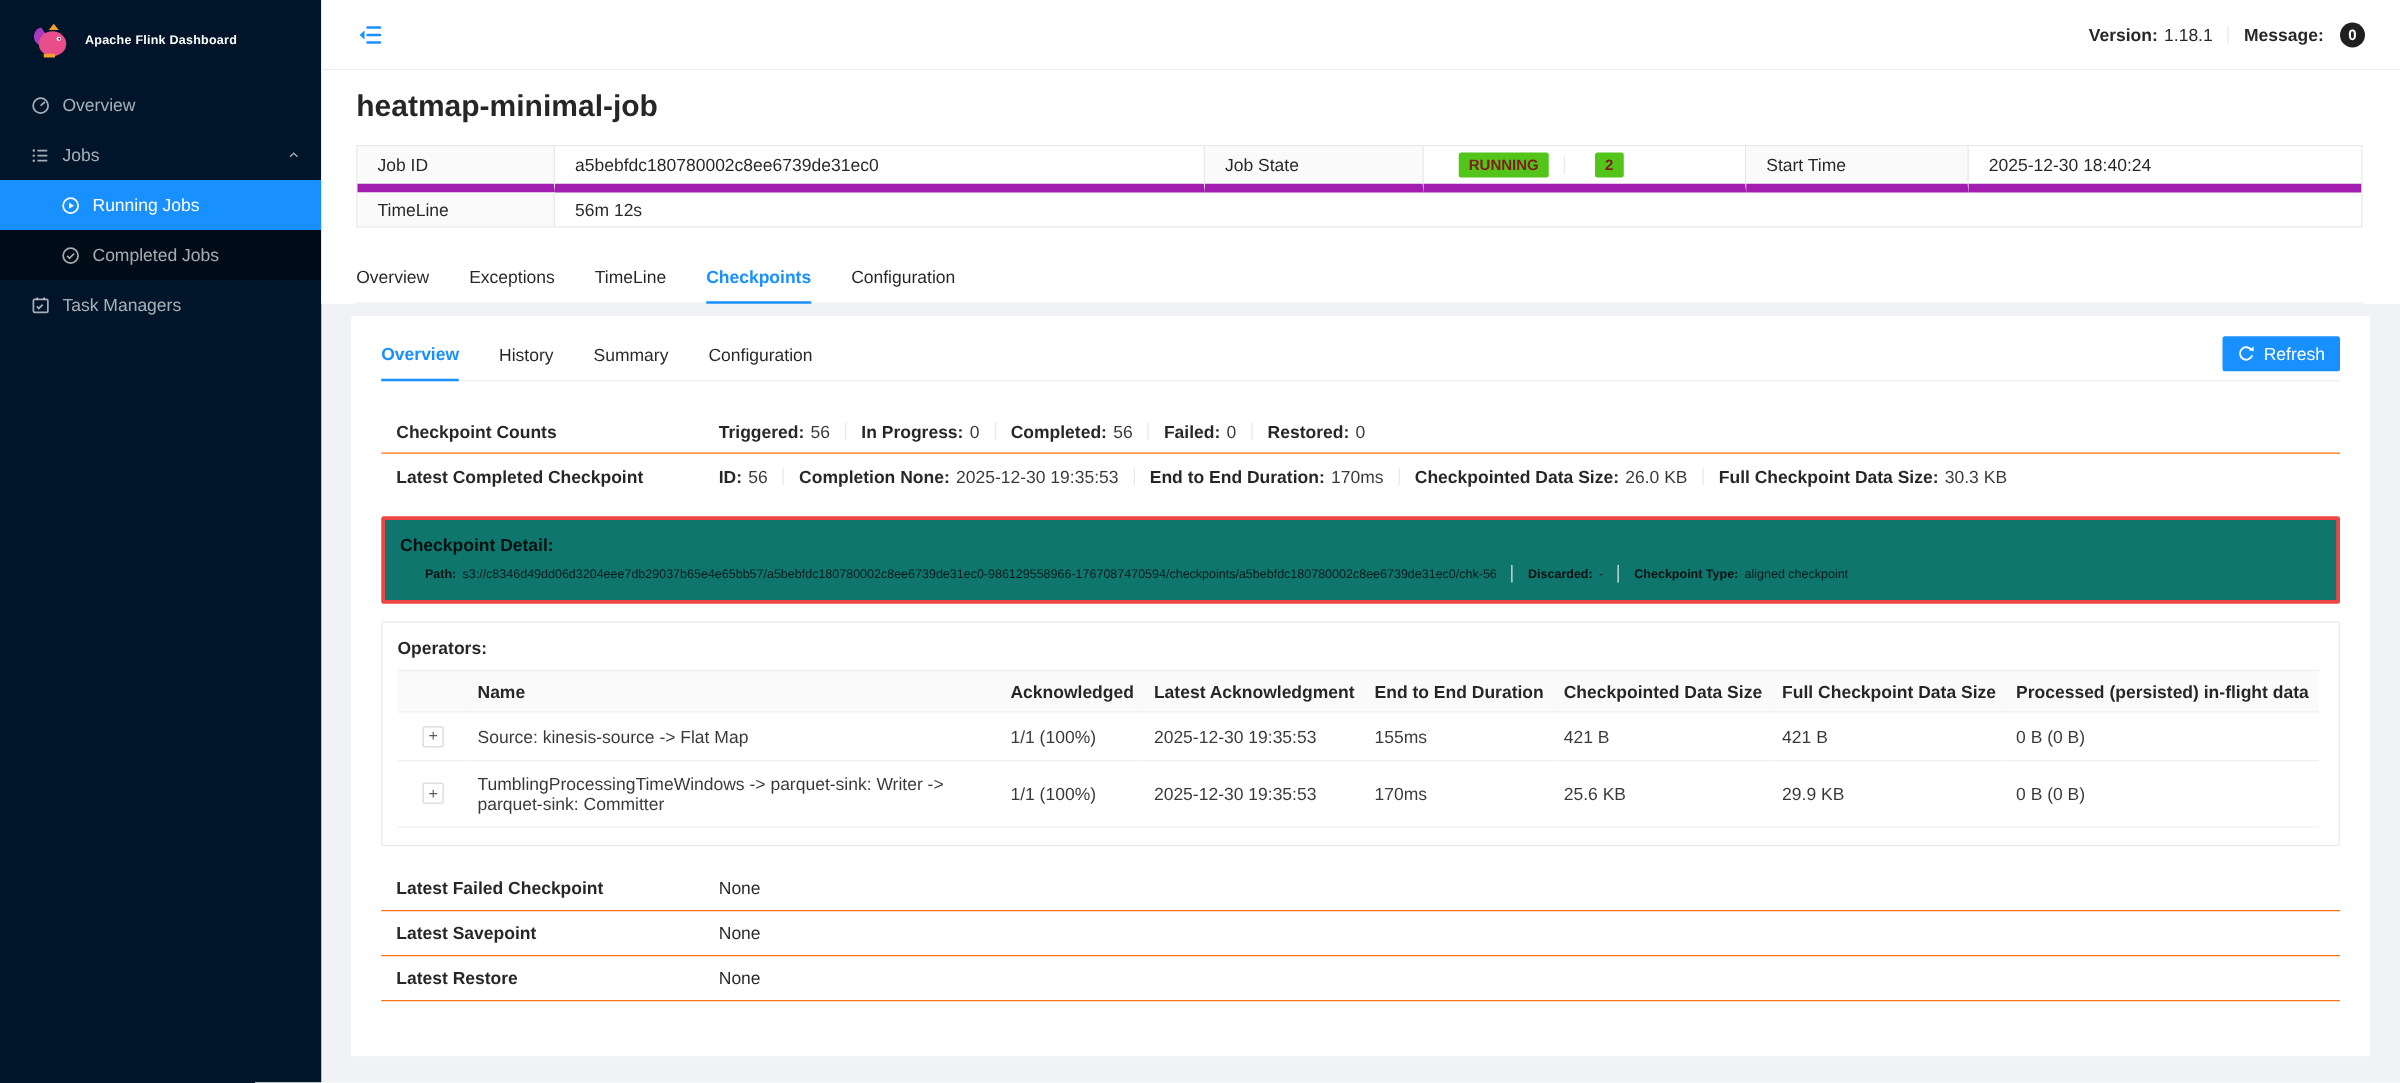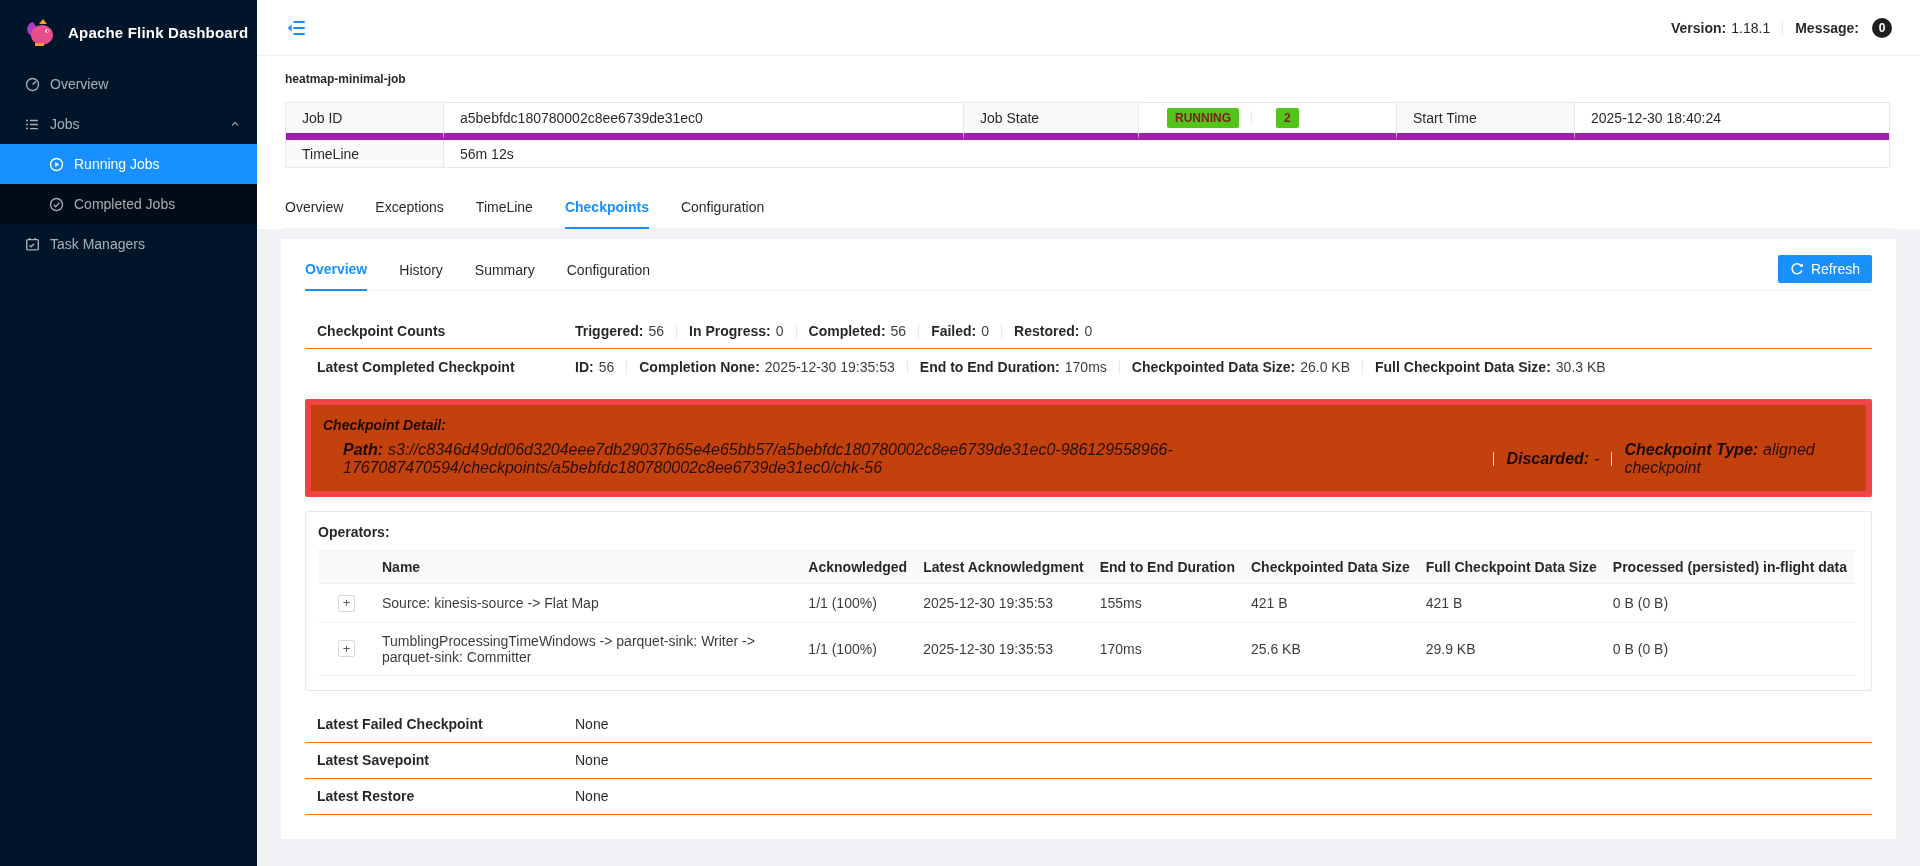--- a/index.html
+++ b/index.html
@@ -3,42 +3,42 @@
 <meta charset="utf-8">
 <style>
   * { margin:0; padding:0; box-sizing:border-box; }
   html,body { width:1920px; height:866px; overflow:hidden; }
   body { font-family:"Liberation Sans", sans-serif; background:#f0f2f5; color:rgba(0,0,0,0.85); font-size:14px; }
   .layout { display:flex; width:100%; height:100%; }
 
   
   .sidebar { width:257px; flex-shrink:0; background:#001529; color:rgba(255,255,255,0.65); display:flex; flex-direction:column; }
   .logo { height:64px; display:flex; align-items:center; padding-left:22px; gap:12px; }
-  .logo-title { color:#fff; font-weight:bold; font-size:15px; letter-spacing:0.2px; }
+  .logo-title { color:#fff; font-weight:bold; font-size:10px; letter-spacing:0.2px; }
   .menu { flex:1; }
   .menu-item { height:40px; display:flex; align-items:center; padding:0 16px 0 24px; font-size:14px; cursor:pointer; color:rgba(255,255,255,0.65); }
   .menu-item .mi-icon { width:16px; height:16px; margin-right:10px; display:inline-flex; align-items:center; justify-content:center; }
   .menu-item .caret { margin-left:auto; display:inline-flex; }
   .submenu { background:#000c17; }
   .submenu .menu-item { padding-left:48px; }
   .menu-item.selected { background:#1890ff; color:#fff; }
   svg.icon { stroke:currentColor; fill:none; stroke-width:1.3; }
 
   
   .main { flex:1; display:flex; flex-direction:column; min-width:0; }
   .topbar { height:56px; background:#fff; border-bottom:1px solid #ededed; display:flex; align-items:center; justify-content:space-between; padding:0 28px 0 26px; flex-shrink:0; }
   .trigger { cursor:pointer; display:inline-flex; padding:4px; }
   .version-info { display:flex; align-items:center; font-size:14px; }
   .version-info b { font-weight:bold; margin-right:5px; }
   .vdiv { width:1px; height:14px; background:#e8e8e8; display:inline-block; margin:0 12px; flex-shrink:0; }
   .msg-badge { width:20px; height:20px; border-radius:50%; background:#1f1f1f; color:#fff; font-size:12px; font-weight:bold; display:inline-flex; align-items:center; justify-content:center; margin-left:8px; cursor:pointer; }
 
   
   .job-header { background:#fff; padding:16px 30px 0 28px; }
-  .job-title { font-size:12px; font-weight:bold; margin-bottom:16px; }
+  .job-title { font-size:24px; font-weight:bold; margin-bottom:16px; }
   .info-table { display:grid; grid-template-columns:158px 520px 175px 258px 178px 1fr; border:1px solid #e8e8e8; font-size:14px; }
   .info-cell { padding:5px 16px; border-right:1px solid #e8e8e8; border-bottom:7px solid #a21caf; display:flex; align-items:center; min-height:27px; }
   .info-cell.last-col { border-right:none; }
   .info-cell.last-row { border-bottom:none; }
   .info-label { background:#fafafa; }
   .info-span { grid-column:2 / -1; }
   .badge { background:#52c41a; color:#7f1d1d; font-weight:bold; font-size:12px; padding:2px 8px; border-radius:2px; line-height:16px;margin-left:12px; }
   .state-cell { gap:0; }
 
   .main-tabs { display:flex; gap:32px; margin-top:18px; border-bottom:1px solid #f0f0f0; }
@@ -52,23 +52,23 @@
   .refresh-btn { margin-left:auto; background:#1890ff; color:#fff; border:none; height:28px; padding:0 12px; border-radius:2px; font-size:14px; font-family:inherit; display:inline-flex; align-items:center; gap:7px; cursor:pointer; margin-bottom:6px; }
 
   .cp-section { margin-top:22px; }
   .cp-row { display:flex; align-items:center; padding:9px 0 9px 12px; border-bottom:1px solid #f97316; min-height:36px; }
   .cp-label { width:258px; flex-shrink:0; font-weight:bold; }
   .stats { display:flex; align-items:center; flex-wrap:nowrap; }
   .stat b { font-weight:bold; margin-right:5px; }
   .stat { white-space:nowrap; }
   .stat .sv { color:rgba(0,0,0,0.78); }
 
-  .detail-box { border:6px solid #ef4444; border-radius:2px; background:#c2410c; margin:14px 0; padding:12px 16px 14px 12px;font-style:italic; }
+  .detail-box { border:3px solid #ef4444; border-radius:2px; background:#0f766e; margin:14px 0; padding:12px 16px 14px 12px; }
   .detail-title { font-weight:bold; margin-bottom:8px; }
-  .detail-line { padding-left:20px; font-size:16px; }
+  .detail-line { padding-left:20px; font-size:10px; }
   .detail-line .stat { white-space:normal; }
   .detail-line .stats { flex-wrap:nowrap; }
 
   .operators-box { border:1px solid #e8e8e8; border-radius:2px; background:#fff; margin:2px 0 16px; padding:12px 16px 14px 12px; }
   .operators-title { font-weight:bold; margin-bottom:10px; }
   table.op-table { width:100%; border-collapse:collapse; font-size:14px; }
   .op-table th { text-align:left; font-weight:bold; padding:8px 8px; border-top:1px solid #f0f0f0; border-bottom:1px solid #f0f0f0; background:#fafafa; color:rgba(0,0,0,0.85); white-space:nowrap; }
   .op-table td { padding:10px 8px; border-bottom:1px solid #f0f0f0; color:rgba(0,0,0,0.78); vertical-align:middle; }
   .op-table th:nth-child(1) { width:56px; }
   .op-table td.name-cell { max-width:470px; }

